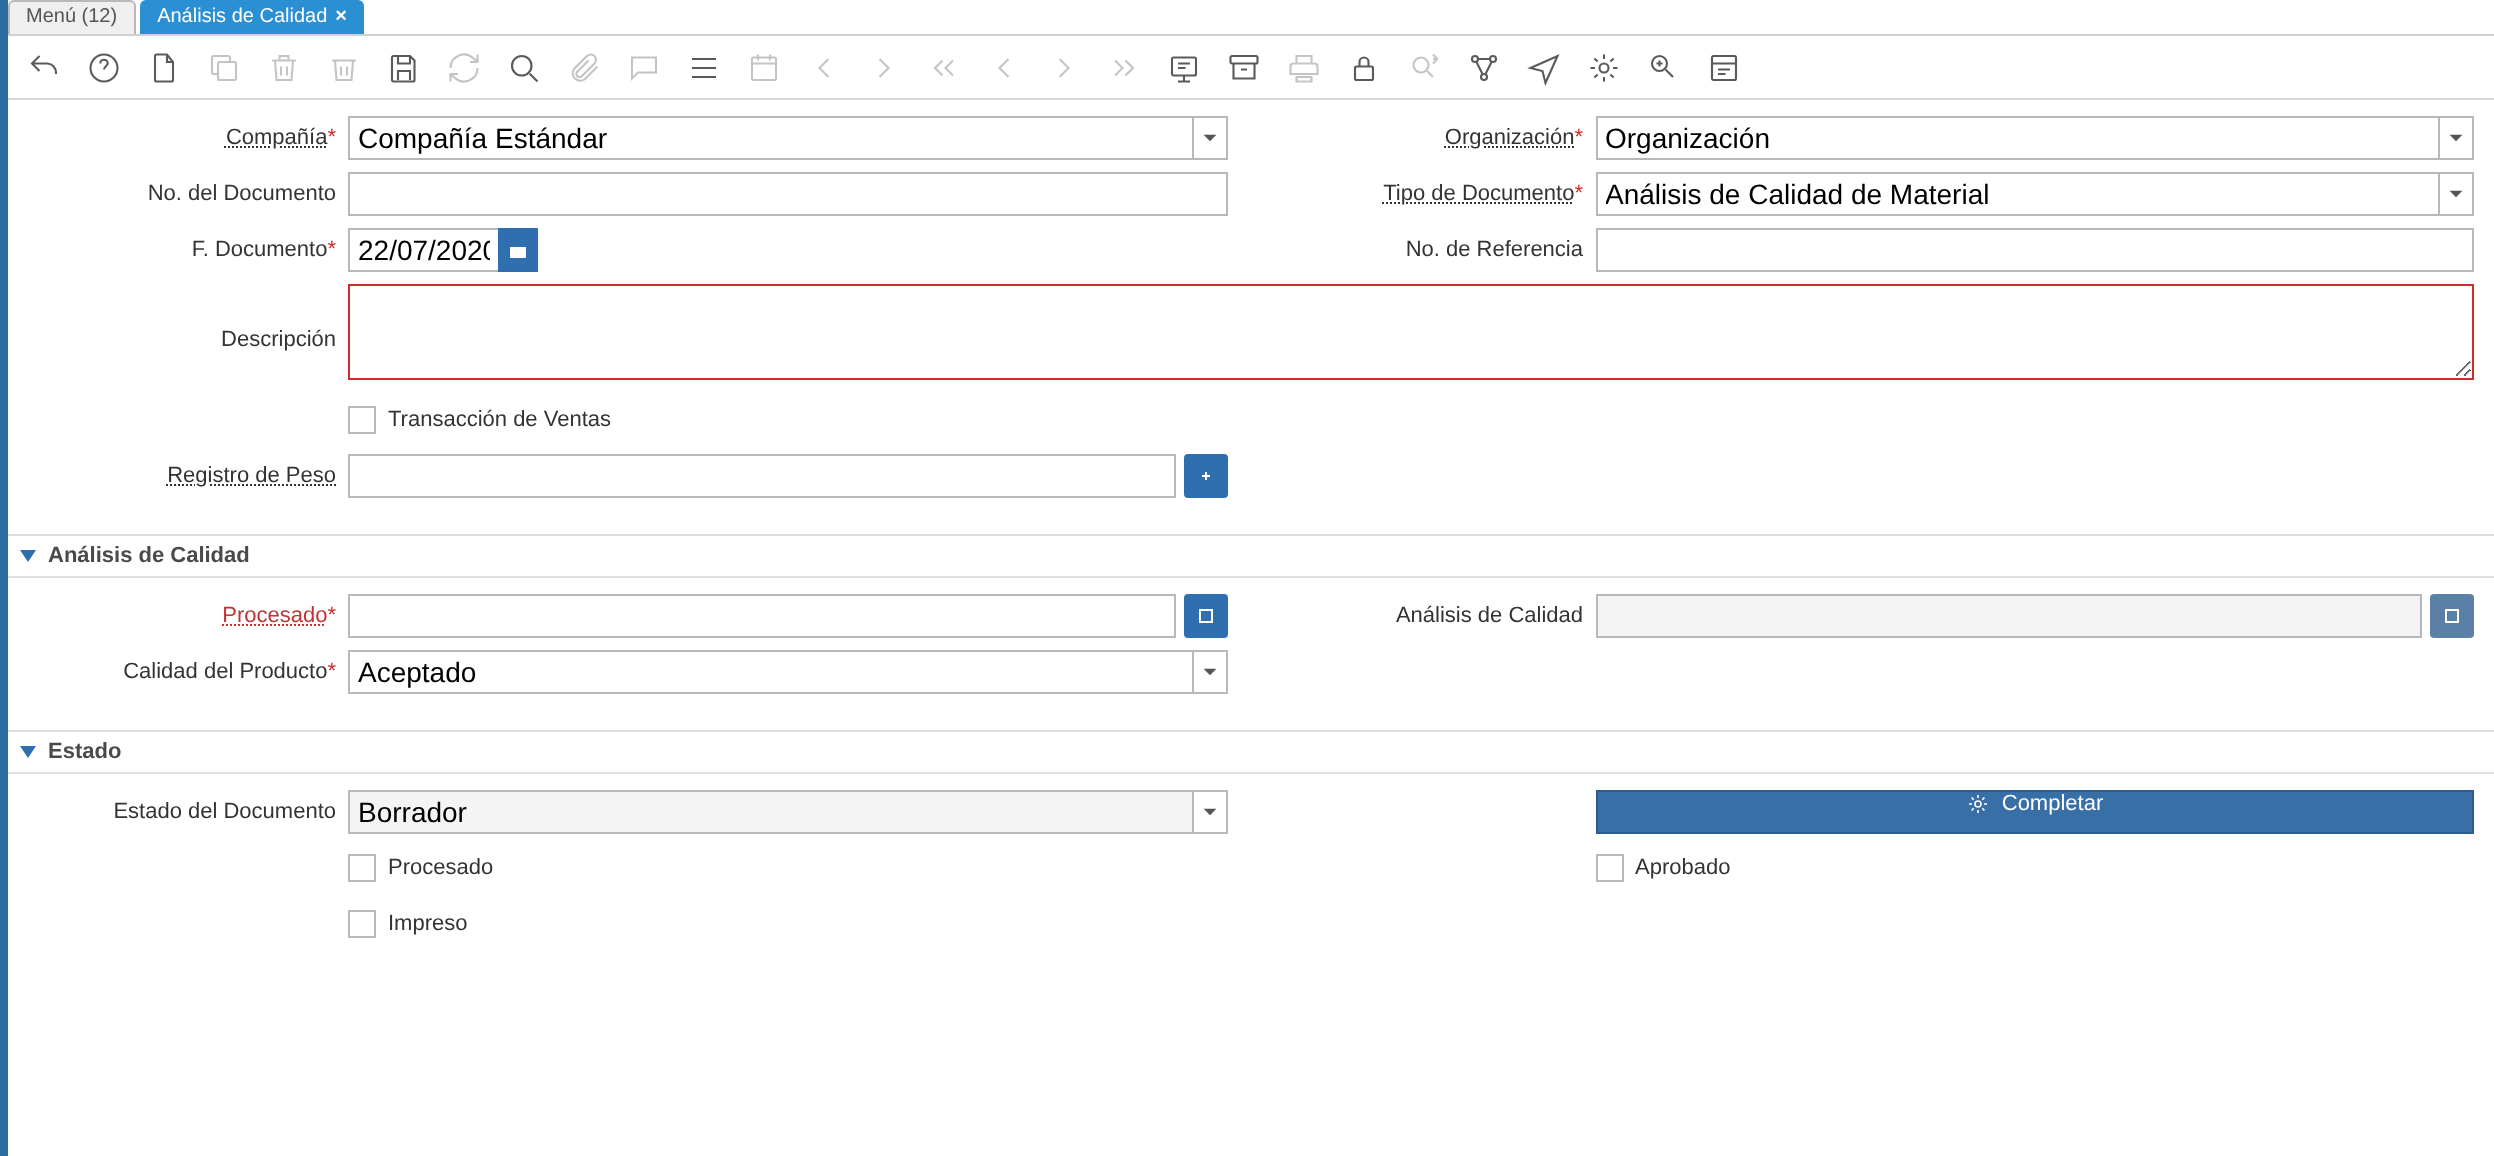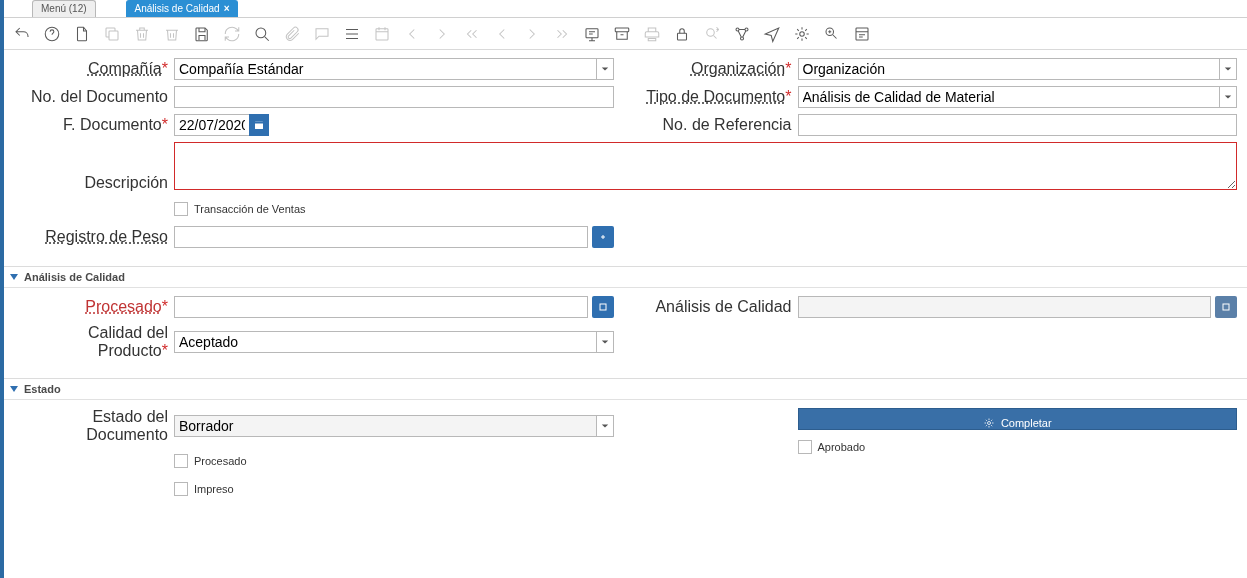--- a/index.html
+++ b/index.html
@@ -12,37 +12,37 @@
   }
   .app { border-left: 4px solid #2b6aa3; height: 578px; overflow:hidden; }
 
   
   .tabs { display: flex; border-bottom: 1px solid #d0d0d0; background: #fff; height: 18px; }
   .tab {
     display: flex; align-items: center; gap: 4px;
     border: 1px solid #b8b8b8; border-bottom: none;
     padding: 1px 8px; font-size: 10px; line-height:14px;
     background: #efefef; color: #555;
-    border-radius: 3px 3px 0 0; margin-right: 2px; cursor: pointer; margin-left: 28px;
+    border-radius: 3px 3px 0 0; margin-right: 2px; cursor: pointer;
   }
   .tab.active { background: #2b8fd4; color: #fff; border-color: #2b8fd4; }
   .tab .close { color: #fff; cursor: pointer; font-weight: bold; }
 
   
   .toolbar { display: flex; align-items: center; gap: 10px; padding: 4px 8px; border-bottom: 1px solid #d9d9d9; height: 32px; }
   .tb-icon { width: 20px; height: 20px; display:flex; align-items:center; justify-content:center; color:#5a5a5a; cursor:pointer; }
   .tb-icon.disabled { color:#c4c4c4; cursor:default; }
   .tb-icon svg { width:18px; height:18px; stroke:#5a5a5a; stroke-width:1.4; fill:none; }
   .tb-icon.disabled svg { stroke:#c4c4c4; }
 
   
   .panel { padding: 8px 10px 12px 10px; border-bottom: 1px solid #dcdcdc; }
   .two-col { display:grid; grid-template-columns: 1fr 1fr; column-gap: 24px; }
   .field-row { display:flex; align-items:center; margin-bottom:6px; min-height:22px; }
-  .field-label { width: 160px; text-align:right; padding-right:6px; font-size:16px; color:#333; }
+  .field-label { width: 160px; text-align:right; padding-right:6px; font-size:11px; color:#333; }
   .field-label .lnk { text-decoration: underline; text-decoration-style: dotted; cursor:pointer; }
   .field-label.red .lnk { color:#c03434; }
   .req { color:#d12a2a; }
   .field-input { flex:1; }
   .inp, .sel, .ta {
     width:100%; height:22px; border:1px solid #b8b8b8; padding:2px 4px; font-size:14px; background:#fff;
   }
   .inp.readonly { background:#f4f4f4; }
   .sel-wrap { display:flex; }
   .sel-wrap .inp { flex:1; border-right:none; }
@@ -63,21 +63,21 @@
   .combo-btn { width:22px; height:22px; background:#2f6fb0; display:flex; align-items:center; justify-content:center; cursor:pointer; margin-left:4px; border-radius:2px; }
   .combo-btn svg{width:12px;height:12px;fill:#fff;}
   .combo-btn.gray { background:#5b80a8; }
 
   
   .section-hdr { display:flex; align-items:center; gap:6px; padding:4px 6px; font-size:11px; font-weight:bold; color:#4a4a4a; border-bottom:1px solid #e1e1e1; }
   .section-hdr .dis { width:0;height:0;border-left:4px solid transparent;border-right:4px solid transparent;border-top:6px solid #2f6fb0; cursor:pointer;}
 
   .btn-complete {
     flex:1; height:22px; background:#396fa7; color:#fff; border:1px solid #2d5d8e;
-    display:flex; align-items:flex-end; justify-content:center; gap:6px; cursor:pointer; font-size:11px;
+    display:flex; align-items:flex-start; justify-content:center; gap:6px; cursor:pointer; font-size:11px;
   }
   .btn-complete svg{width:12px;height:12px;stroke:#fff;fill:none;stroke-width:1.6;}
 
   .spacer-label { width:160px; }
 </style>
 </head>
 <body>
 
 <div class="app">
 
@@ -319,21 +319,21 @@
             </div>
           </div>
         </div>
         <div class="field-row">
           <div class="field-label">No. de Referencia</div>
           <div class="field-input"><input class="inp" value="" style=""></div>
         </div>
       </div>
     </div>
 
-    <div class="field-row" style="align-items:flex-end;">
+    <div class="field-row" style="align-items:center;">
       <div class="field-label" style="padding-top:4px;">Descripción</div>
       <div class="field-input" style="flex:1;">
         <textarea class="ta err" style=""></textarea>
       </div>
     </div>
 
     <div class="field-row">
       <div class="spacer-label"></div>
       <div class="chk-row">
         <span class="chk-box"></span>

